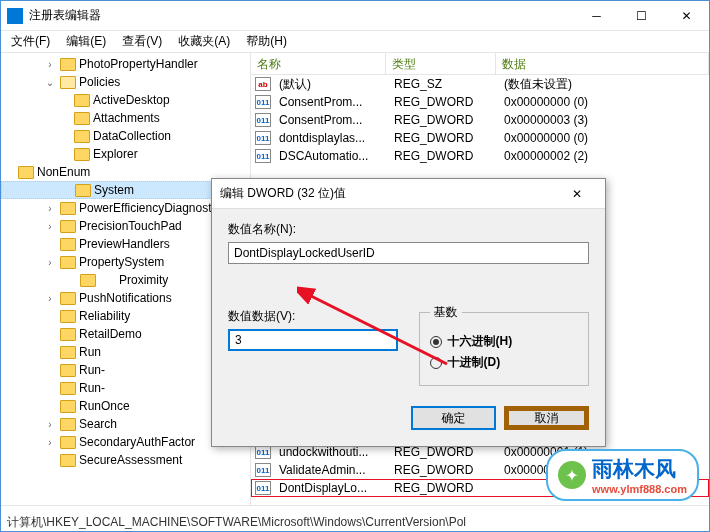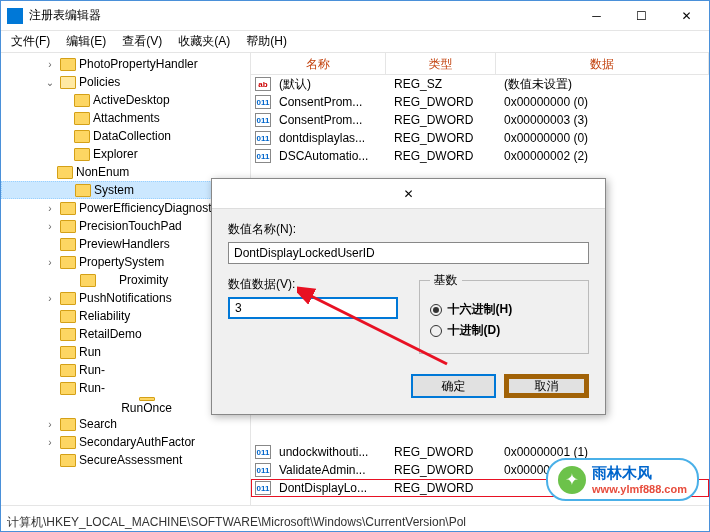--- a/index.html
+++ b/index.html
@@ -17,57 +17,57 @@
 .tree { width: 250px; border-right: 1px solid #e5e5e5; overflow: hidden; padding-top: 2px; }
 .tree-row { display: flex; align-items: center; height: 18px; white-space: nowrap; cursor: default; }
 .tree-row.sel { background: #cce8ff; border: 1px dotted #99d1ff; }
 .tw { display: inline-flex; align-items: center; justify-content: center; width: 14px; color: #666; font-size: 10px; }
 .fld { width: 16px; height: 13px; background: #fdd663; border: 1px solid #d4a017; margin: 0 3px; border-radius: 1px; }
 .fld.open { background: #ffe9a3; }
 .tree-label { color: #000; }
 
 .list { flex: 1; display: flex; flex-direction: column; }
 .list-hdr { display: flex; height: 22px; border-bottom: 1px solid #e5e5e5; }
-.list-hdr > div { padding: 3px 6px; border-right: 1px solid #e5e5e5; color: #c2410c; text-align: center; }
+.list-hdr > div { padding: 3px 6px; border-right: 1px solid #e5e5e5; color: #4d7c0f; }
 .col-name { width: 135px; } .col-type { width: 110px; } .col-data { flex: 1; }
 .list-body { flex: 1; position: relative; overflow: hidden; }
 .list-row { display: flex; height: 18px; align-items: center; }
 .list-row.sel { outline: 1px solid #e81123; outline-offset: -1px; }
 .list-row > div { padding: 0 6px; overflow: hidden; white-space: nowrap; }
 .ric { width: 16px; height: 14px; margin: 0 2px 0 4px; display: inline-flex; align-items: center; justify-content: center; font-size: 8px; font-weight: bold; border: 1px solid #888; }
 .ric.sz { background: #fff; color: #c00; }
 .ric.dw { background: #fff; color: #0066cc; }
 .rname { width: 115px; } .rtype { width: 110px; } .rdata { flex: 1; }
 
 .statusbar { height: 24px; border-top: 1px solid #e5e5e5; display: flex; align-items: center; padding: 16px 6px; color: #333; white-space: nowrap; overflow: hidden; }
 
 .dialog { position: absolute; left: 210px; top: 177px; width: 395px; background: #f0f0f0; border: 1px solid #888; box-shadow: 2px 2px 8px rgba(0,0,0,0.3); }
 .dlg-title { height: 30px; background: #fff; display: flex; align-items: center; padding: 0 8px; border-bottom: 1px solid #ddd; }
 .dlg-title span:first-child { flex: 1; }
 .dlg-close { width: 40px; text-align: center; cursor: default; }
 .dlg-body { padding: 12px 16px 16px; }
 .dlg-label { margin-bottom: 4px; }
 .dlg-input { width: 100%; height: 22px; border: 1px solid #888; background: #fff; padding: 2px 5px; margin-bottom: 12px; }
-.dlg-row { display: flex; gap: 20px; }
+.dlg-row { display: flex; gap: 20px; margin-top: 32px; }
 .dlg-col { flex: 1; }
 .dlg-input.short { width: 170px; border: 2px solid #0078d7; }
 .fieldset { border: 1px solid #bbb; padding: 8px 10px 10px; margin-top: -4px; }
 .fieldset legend { padding: 0 4px; }
 .radio-row { display: flex; align-items: center; gap: 6px; margin: 4px 0; font-weight: bold; }
 .radio { width: 12px; height: 12px; border: 1px solid #333; border-radius: 50%; display: inline-flex; align-items: center; justify-content: center; }
 .radio.checked::after { content: ""; width: 6px; height: 6px; background: #333; border-radius: 50%; }
 .dlg-buttons { display: flex; justify-content: flex-end; gap: 8px; margin-top: 20px; }
 .btn { width: 85px; height: 24px; border: 5px solid #a16207; background: #e1e1e1; display: flex; align-items: center; justify-content: center; }
 .btn.primary { border: 2px solid #0078d7; }
 
 .arrow { position: absolute; left: 296px; top: 283px; pointer-events: none; }
 
 .watermark { position: absolute; right: 10px; bottom: 30px; display: flex; align-items: center; gap: 6px; background: #fff; padding: 4px 10px; border-radius: 20px; border: 2px solid #4ab0e8; }
 .wm-icon { width: 28px; height: 28px; border-radius: 50%; background: #6cc24a; display: flex; align-items: center; justify-content: center; color: #fff; font-size: 16px; }
-.wm-text1 { color: #0066cc; font-size: 15px; font-weight: bold; }
+.wm-text1 { color: #0066cc; font-size: 21px; font-weight: bold; }
 .wm-text2 { color: #e74c3c; font-size: 11px; font-weight: bold; }
 </style>
 </head>
 <body>
 
 <div class="titlebar">
   <span class="icon"></span>
   <span class="title">注册表编辑器</span>
   <div class="ctrl">─</div>
   <div class="ctrl">☐</div>
@@ -107,21 +107,21 @@
       <div class="tree-row" style="padding-left: 56px;">
         <span class="tw"></span>
         <span class="fld"></span>
         <span class="tree-label">DataCollection</span>
       </div>
       <div class="tree-row" style="padding-left: 56px;">
         <span class="tw"></span>
         <span class="fld"></span>
         <span class="tree-label">Explorer</span>
       </div>
-      <div class="tree-row" style=" margin-left: 39px;">
+      <div class="tree-row" style="">
         <span class="tw"></span>
         <span class="fld"></span>
         <span class="tree-label">NonEnum</span>
       </div>
       <div class="tree-row sel" style="padding-left: 56px;">
         <span class="tw"></span>
         <span class="fld"></span>
         <span class="tree-label hi">System</span>
       </div>
       <div class="tree-row" style="padding-left: 42px;">
@@ -172,21 +172,21 @@
       <div class="tree-row" style="padding-left: 42px;">
         <span class="tw"></span>
         <span class="fld"></span>
         <span class="tree-label">Run-</span>
       </div>
       <div class="tree-row" style="padding-left: 42px;">
         <span class="tw"></span>
         <span class="fld"></span>
         <span class="tree-label">Run-</span>
       </div>
-      <div class="tree-row" style="padding-left: 42px; flex-direction: column;">
+      <div class="tree-row" style="padding-left: 42px;">
         <span class="tw"></span>
         <span class="fld"></span>
         <span class="tree-label">RunOnce</span>
       </div>
       <div class="tree-row" style="padding-left: 42px;">
         <span class="tw">›</span>
         <span class="fld"></span>
         <span class="tree-label">Search</span>
       </div>
       <div class="tree-row" style="padding-left: 42px;">
@@ -256,20 +256,21 @@
           <div class="rdata"></div>
         </div>
       </div>
   </div>
 </div>
 
 <div class="statusbar">计算机\HKEY_LOCAL_MACHINE\SOFTWARE\Microsoft\Windows\CurrentVersion\Pol</div>
 
 <div class="dialog">
   <div class="dlg-title">
+    <span>编辑 DWORD (32 位)值</span>
     <span class="dlg-close">✕</span>
   </div>
   <div class="dlg-body">
     <div class="dlg-label">数值名称(N):</div>
     <input class="dlg-input" readonly="" value="DontDisplayLockedUserID" style="">
     <div class="dlg-row">
       <div class="dlg-col">
         <div class="dlg-label">数值数据(V):</div>
         <input class="dlg-input short" value="3" style="">
       </div>

